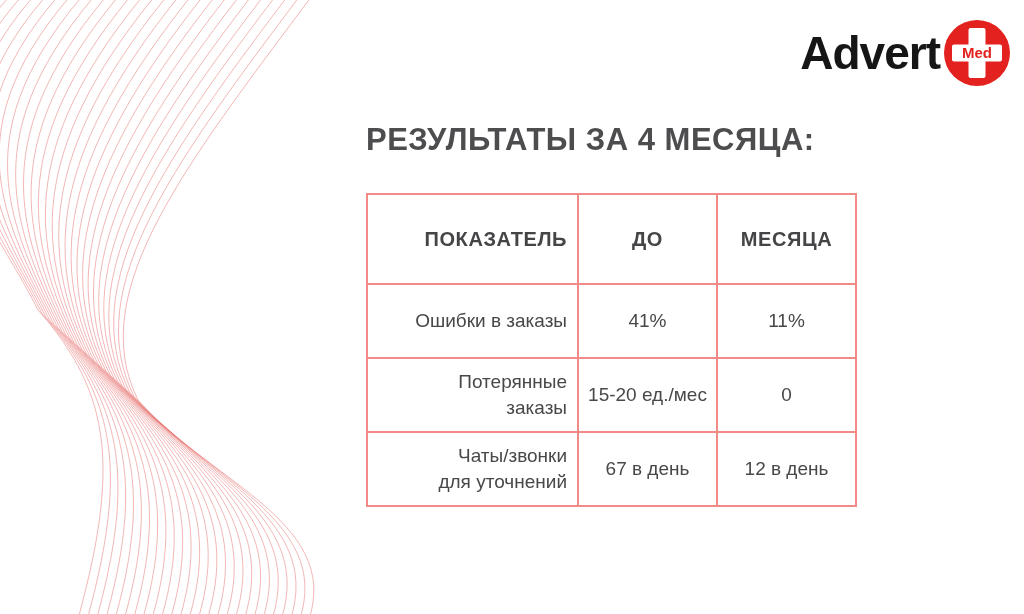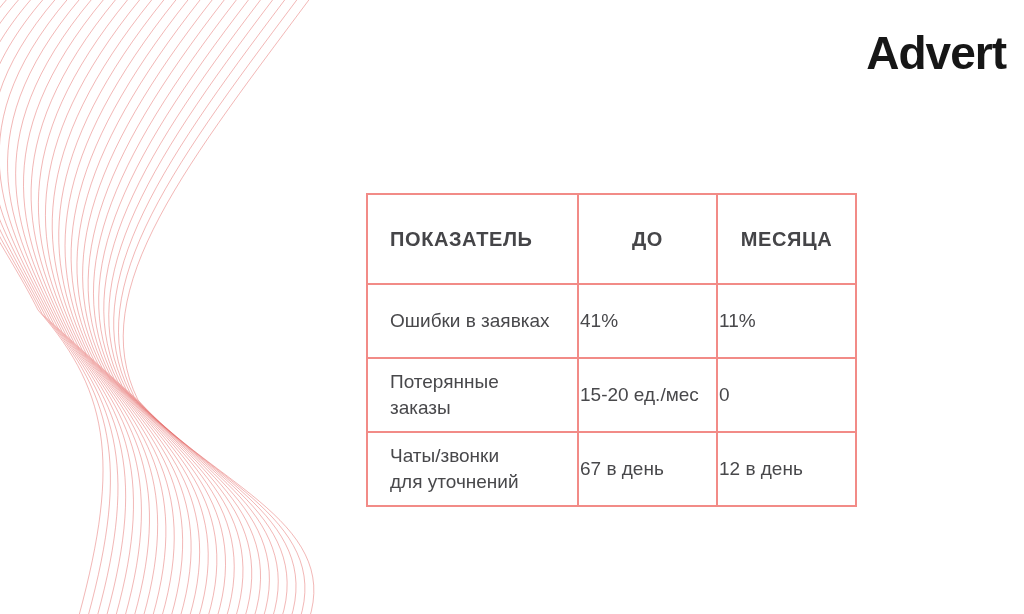--- a/index.html
+++ b/index.html
@@ -106,24 +106,25 @@
     font-size: 20px;
     font-weight: 700;
     letter-spacing: 0.6px;
     text-align: center;
     color: #454548;
   }
   table.results td {
     height: 70px;
     font-size: 19px;
     font-weight: 400;
+    text-align: center;
     line-height: 26px;
   }
   table.results th.metric, table.results td.metric {
-    text-align: left;
+    text-align: right;
     padding-left: 22px;
     padding-right: 10px;
     white-space: pre-line;
   }
 </style>
 </head>
 <body>
 
 <div class="slide">
 
@@ -151,37 +152,43 @@
       <path d="M 260 -15 C 130 152, 63 272, 118 382 C 193 467, 304 514, 259 630" stroke="#e0514e"></path>
       <path d="M 272 -15 C 142 153.6, 67 275.6, 122 385.6 C 197 470.6, 313.2 516.2, 268.2 630" stroke="#e0514e"></path>
       <path d="M 284 -15 C 154 155.2, 71 279.2, 126 389.2 C 201 474.2, 322.4 518.4, 277.4 630" stroke="#e0514e"></path>
       <path d="M 296 -15 C 166 156.8, 75 282.8, 130 392.8 C 205 477.8, 331.6 520.6, 286.6 630" stroke="#e0514e"></path>
       <path d="M 308 -15 C 178 158.4, 79 286.4, 134 396.4 C 209 481.4, 340.79999999999995 522.8, 295.79999999999995 630" stroke="#e0514e"></path>
       <path d="M 320 -15 C 190 160, 83 290, 138 400 C 213 485, 350 525, 305 630" stroke="#e0514e"></path>
     </svg>
 
   <div class="logo">
     <span class="logo-brand">Advert</span>
+    <span class="logo-mark">
+      <span class="bar-v"></span>
+      <span class="bar-h"></span>
+      <span class="logo-badge">Med</span>
+    </span>
   </div>
 
+  <div class="page-title">РЕЗУЛЬТАТЫ ЗА 4 МЕСЯЦА:</div>
 
   <table class="results">
     <colgroup>
       <col style="width:211px">
       <col style="width:139px">
       <col style="width:139px">
     </colgroup>
     <tbody>
         <tr>
       <th class="metric">ПОКАЗАТЕЛЬ</th>
       <th>ДО</th>
       <th>МЕСЯЦА</th>
     </tr>
     <tr>
-      <td class="metric">Ошибки в заявках</td>
+      <td class="metric">Ошибки в заказы</td>
       <td>41%</td>
       <td>11%</td>
     </tr>
     <tr>
       <td class="metric">Потерянные
 заказы</td>
       <td>15-20 ед./мес</td>
       <td>0</td>
     </tr>
     <tr>

